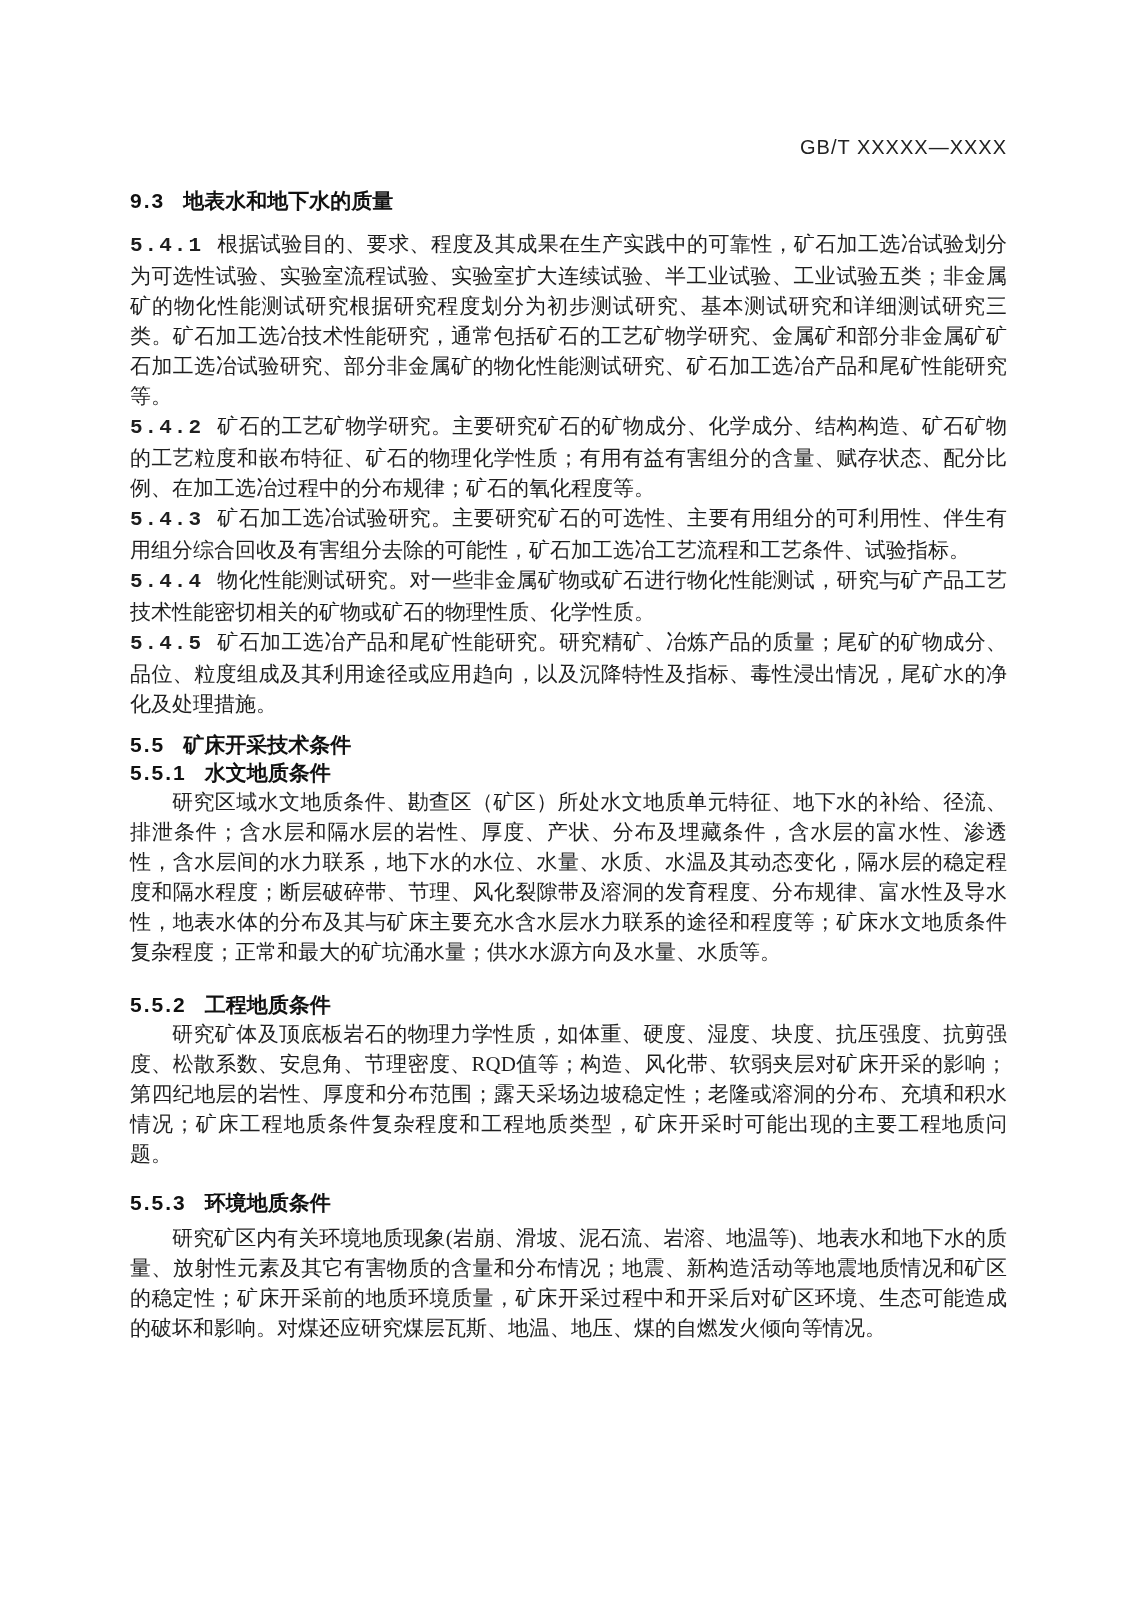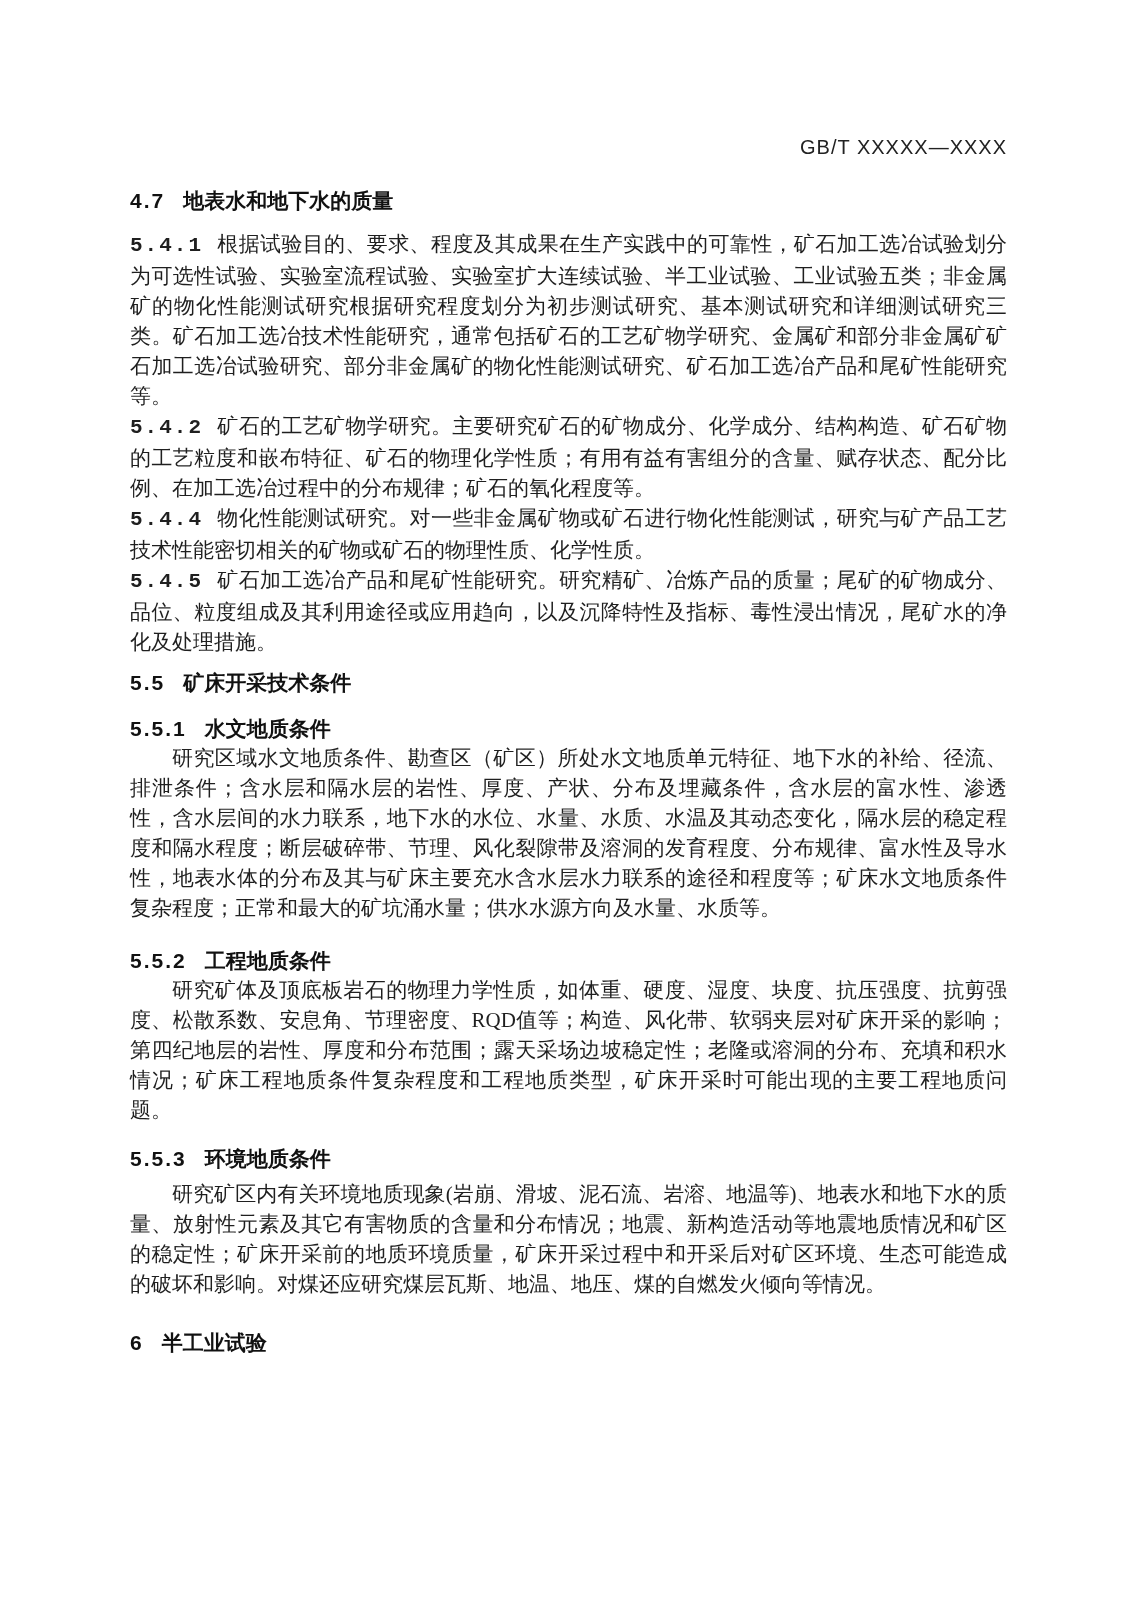--- a/index.html
+++ b/index.html
@@ -30,21 +30,21 @@
   .heading {
     font-family: "Liberation Sans", "DejaVu Sans", sans-serif;
     font-weight: 700;
     font-size: 21px;
     line-height: 28px;
     color: #111;
   }
   .sec-num { margin-right: 18px; letter-spacing: 2px; }
   .h-54  { margin-top: 28px; margin-bottom: 14px; }
   .h-55  { margin-top: 12px; }
-  .h-551 { margin-top: 18px; }
+  .h-551 { }
   .h-552 { margin-top: 24px; }
   .h-553 { margin-top: 20px; }
   .h-6   { margin-top: 30px; }
   .h-61  { margin-top: 38px; }
   .clause, .body-para {
     font-size: 21px;
     line-height: 30px;
     text-align: justify;
     text-justify: inter-character;
     color: #1f1f1f;
@@ -86,28 +86,31 @@
 </style>
 </head>
 <body>
 
 <div class="page">
   <div class="doc">
 
     <div class="running-head">GB/T XXXXX—XXXX</div>
 
     <h2 class="heading h-54">
-      <span class="sec-num">4.7</span><span class="sec-title">地表水和地下水的质量</span>
+      <span class="sec-num">9.3</span><span class="sec-title">地表水和地下水的质量</span>
     </h2>
 
     <p class="clause">
       <span class="clause-num">5.4.1</span><span class="clause-text">根据试验目的、要求、程度及其成果在生产实践中的可靠性，矿石加工选冶试验划分为可选性试验、实验室流程试验、实验室扩大连续试验、半工业试验、工业试验五类；非金属矿的物化性能测试研究根据研究程度划分为初步测试研究、基本测试研究和详细测试研究三类。矿石加工选冶技术性能研究，通常包括矿石的工艺矿物学研究、金属矿和部分非金属矿矿石加工选冶试验研究、部分非金属矿的物化性能测试研究、矿石加工选冶产品和尾矿性能研究等。</span>
     </p>
     <p class="clause">
       <span class="clause-num">5.4.2</span><span class="clause-text">矿石的工艺矿物学研究。主要研究矿石的矿物成分、化学成分、结构构造、矿石矿物的工艺粒度和嵌布特征、矿石的物理化学性质；有用有益有害组分的含量、赋存状态、配分比例、在加工选冶过程中的分布规律；矿石的氧化程度等。</span>
+    </p>
+    <p class="clause">
+      <span class="clause-num">5.4.3</span><span class="clause-text">矿石加工选冶试验研究。主要研究矿石的可选性、主要有用组分的可利用性、伴生有用组分综合回收及有害组分去除的可能性，矿石加工选冶工艺流程和工艺条件、试验指标。</span>
     </p>
     <p class="clause">
       <span class="clause-num">5.4.4</span><span class="clause-text">物化性能测试研究。对一些非金属矿物或矿石进行物化性能测试，研究与矿产品工艺技术性能密切相关的矿物或矿石的物理性质、化学性质。</span>
     </p>
     <p class="clause">
       <span class="clause-num">5.4.5</span><span class="clause-text">矿石加工选冶产品和尾矿性能研究。研究精矿、冶炼产品的质量；尾矿的矿物成分、品位、粒度组成及其利用途径或应用趋向，以及沉降特性及指标、毒性浸出情况，尾矿水的净化及处理措施。</span>
     </p>
 
     <h2 class="heading h-55">
       <span class="sec-num">5.5</span><span class="sec-title">矿床开采技术条件</span>

